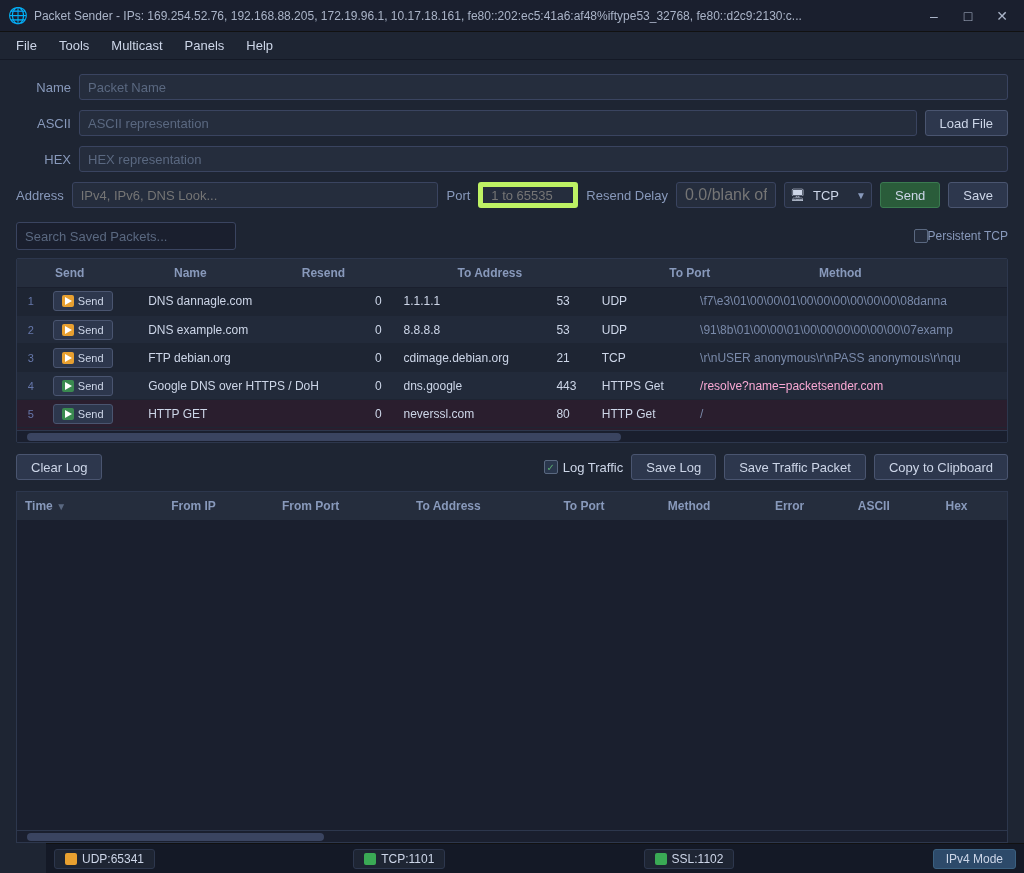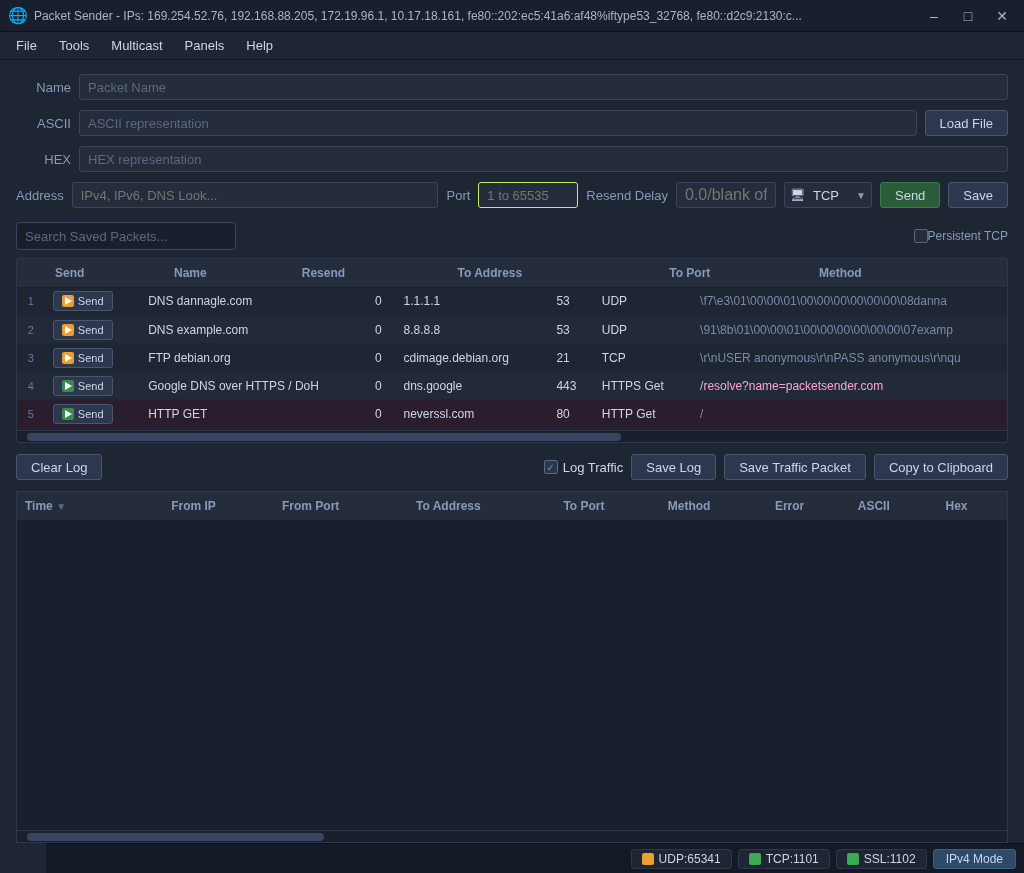--- a/index.html
+++ b/index.html
@@ -131,21 +131,21 @@
       color: #8899aa;
       padding: 2px 8px;
       font-size: 13px;
       height: 26px;
       outline: none;
       min-width: 0;
     }
     .port-input {
       width: 100px;
       background: #252d3d;
-      border: 1px solid #bef264;
+      border: 5px solid #bef264;
       border-radius: 3px;
       color: #0ea5e9;
       padding: 4px 8px;
       font-size: 13px;
       height: 26px;
       outline: none;
     }
     .resend-input {
       width: 100px;
       background: #252d3d;
@@ -369,21 +369,21 @@
     .log-table-scroll::-webkit-scrollbar { width: 8px; }
     .log-table-scroll::-webkit-scrollbar-track { background: #1a1f2e; }
     .log-table-scroll::-webkit-scrollbar-thumb { background: #3a4460; border-radius: 4px; }
 
     
     .statusbar {
       height: 30px;
       background: #141926;
       display: flex;
       align-items: center;
-      justify-content: flex-end;
+      justify-content: space-between;
       padding: 0 8px;
       gap: 6px;
       flex-shrink: 0;
       border-top: 1px solid #111;
       margin-left: 46px;
     }
     .status-badge {
       display: flex;
       align-items: center;
       gap: 5px;

